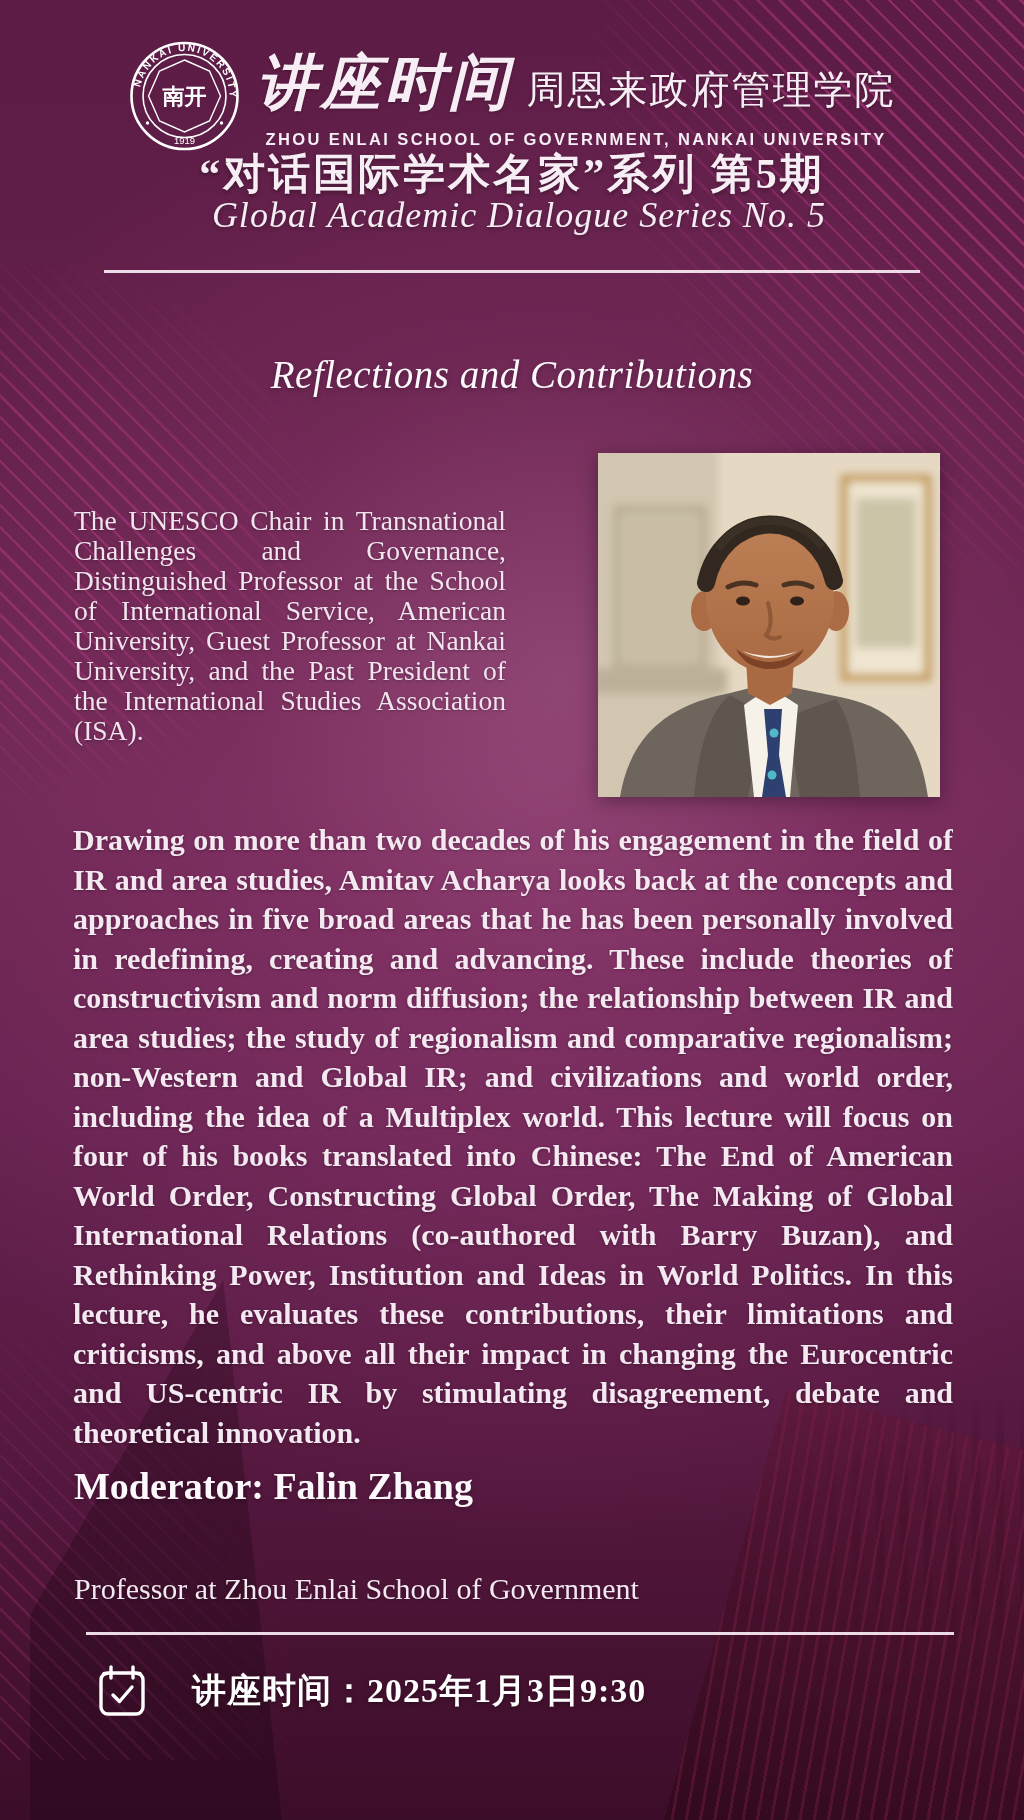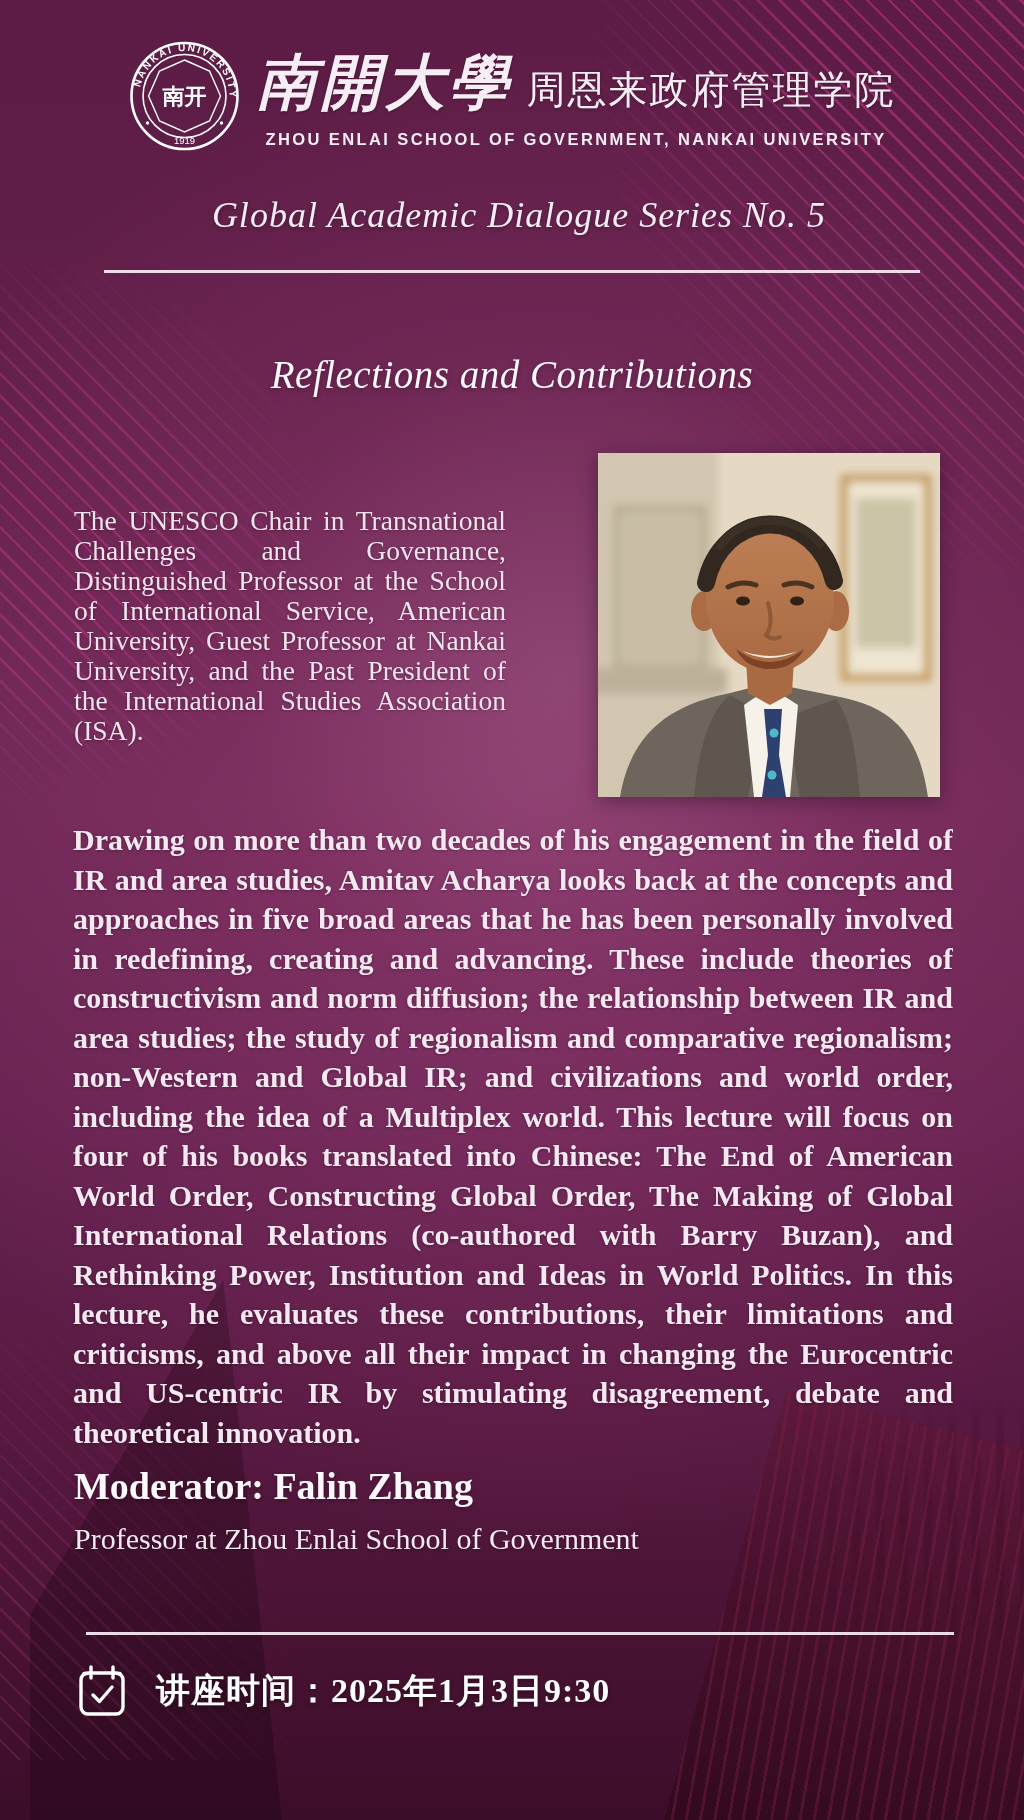--- a/index.html
+++ b/index.html
@@ -72,24 +72,24 @@
   .photo{position:absolute;left:598px;top:453px;width:342px;height:344px;
     box-shadow:0 4px 18px rgba(0,0,0,.35);}
   .photo svg{display:block;width:100%;height:100%;}
 
   .abstract{position:absolute;left:73px;top:820px;width:880px;height:690px;
     font-size:30px;line-height:39.5px;text-align:justify;color:#f4e8f1;
     text-shadow:0 1px 3px rgba(0,0,0,.3);overflow:hidden;font-weight:bold;}
 
   .moderator-name{position:absolute;left:74px;top:1464px;font-size:38px;font-weight:700;
     color:#fdf8fc;text-shadow:0 2px 4px rgba(0,0,0,.3);}
-  .moderator-title{position:absolute;left:74px;top:1522px;font-size:30px;color:#f4e8f1;
+  .moderator-title{position:absolute;left:74px;top:1572px;font-size:30px;color:#f4e8f1;
     text-shadow:0 1px 3px rgba(0,0,0,.3);}
 
-  .detail-row{position:absolute;left:76px;display:flex;align-items:center;gap:28px;}
+  .detail-row{position:absolute;left:96px;display:flex;align-items:center;gap:44px;}
   .detail-row.time{top:1664px;}
   .detail-row.loc{top:1738px;}
   .detail-icon{width:52px;height:54px;flex:0 0 auto;display:flex;align-items:center;justify-content:center;}
   .detail-icon svg{display:block;}
   .detail-text{font-size:34px;font-weight:700;letter-spacing:1px;color:#ffffff;
     text-shadow:0 2px 4px rgba(0,0,0,.35);font-family:"Liberation Serif", serif;}
 </style>
 </head>
 <body>
 
@@ -116,27 +116,28 @@
           <textPath href="#arcT" startOffset="6%">NANKAI UNIVERSITY</textPath>
         </text>
         <text x="56" y="104" text-anchor="middle" font-size="9.5" fill="#ffffff" font-family="Liberation Sans, sans-serif">1919</text>
         <circle cx="19" cy="83" r="1.7" fill="#ffffff"></circle>
         <circle cx="93" cy="83" r="1.7" fill="#ffffff"></circle>
         <polygon points="56,20 81,31 92,56 81,81 56,92 31,81 20,56 31,31" fill="none" stroke="#ffffff" stroke-width="1.4"></polygon>
         <text x="56" y="64" text-anchor="middle" font-size="22" font-weight="700" fill="#ffffff">南开</text>
       </svg>
       <div class="logo-text">
         <div class="callig-row">
-          <span class="callig">南開大學</span>
+          <span class="callig">讲座时间</span>
           <span class="school-cn">周恩来政府管理学院</span>
         </div>
         <div class="school-en">ZHOU ENLAI SCHOOL OF GOVERNMENT, NANKAI UNIVERSITY</div>
       </div>
     </div>
 
+    <div class="series-cn">“对话国际学术名家”系列 第5期</div>
     <div class="series-en">Global Academic Dialogue Series No. 5</div>
 
     <div class="divider divider-1"></div>
 
     <div class="title-2">Reflections and Contributions</div>
 
     <div class="speaker-bio">The UNESCO Chair in Transnational Challenges and Governance, Distinguished Professor at the School of International Service, American University, Guest Professor at Nankai University, and the Past President of the International Studies Association (ISA).</div>
 
     <div class="photo">
       <svg viewBox="0 0 342 344" preserveAspectRatio="none">

